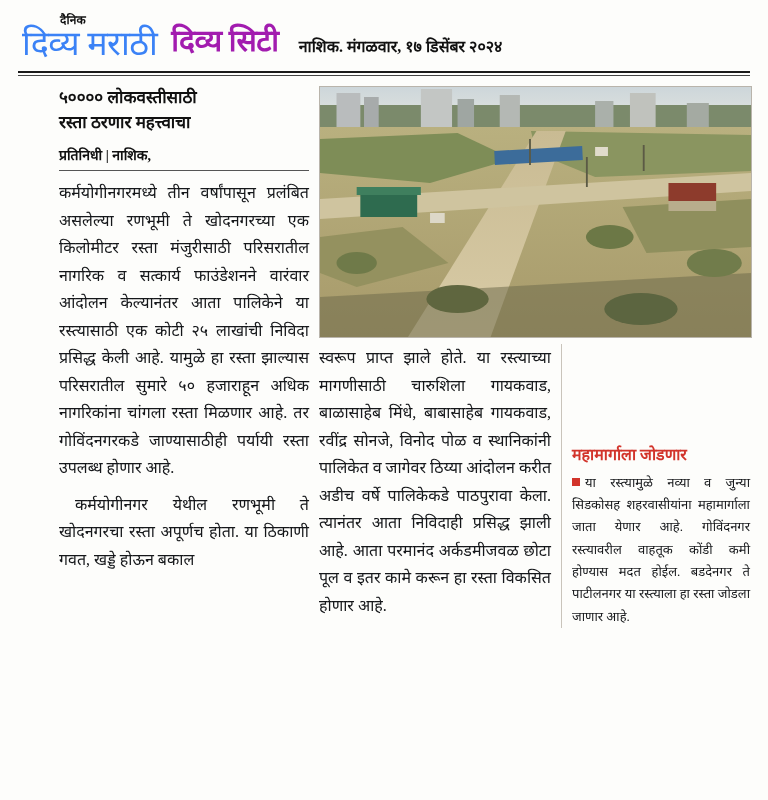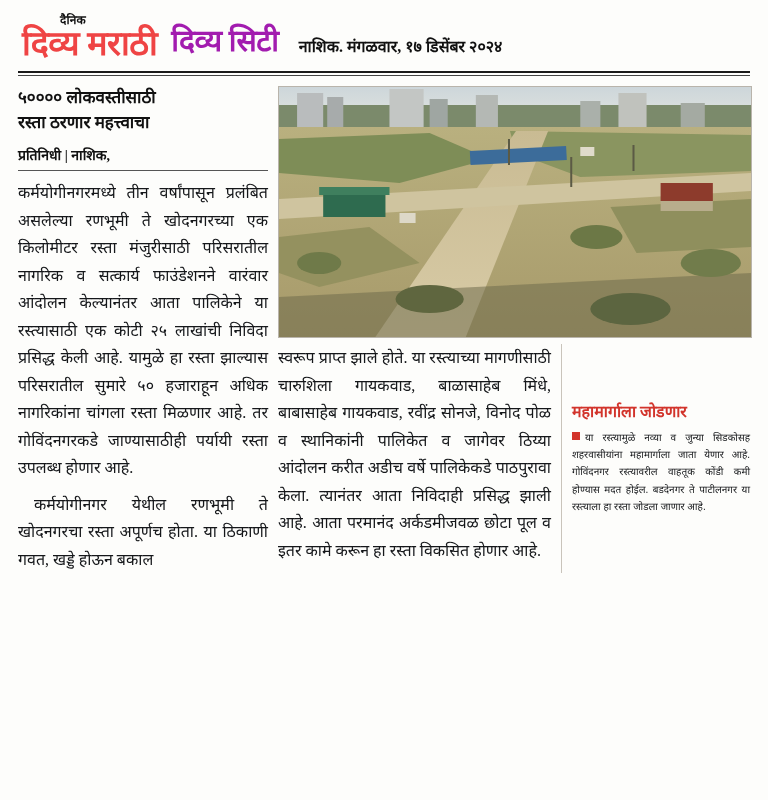--- a/index.html
+++ b/index.html
@@ -41,22 +41,22 @@
     font-size: 12px;
     font-weight: bold;
     color: #111;
     margin-left: 38px;
     margin-bottom: 1px;
     letter-spacing: 0.2px;
   }
   .logo-main {
     font-family: "Liberation Serif", serif;
     font-size: 34px;
-    font-weight: bold;
-    color: #ef4444;
+    font-weight: normal;
+    color: #3b82f6;
     letter-spacing: -0.5px;
   }
   .logo-city {
     font-family: "Liberation Serif", serif;
     font-size: 30px;
     font-weight: bold;
     color: #a21caf;
     letter-spacing: -0.5px;
     margin-bottom: 1px;
   }
@@ -90,20 +90,21 @@
     letter-spacing: -0.2px;
     padding: 2px 2px 8px 2px;
   }
   .headline .l2 { display: block; }
 
   
   .content {
     display: flex;
     gap: 10px;
     align-items: flex-start;
+    margin-left: 41px;
   }
   .col-left {
     width: 250px;
     flex: 0 0 250px;
   }
   .col-right {
     flex: 1 1 auto;
     display: flex;
     flex-direction: column;
     gap: 6px;
@@ -150,39 +151,39 @@
     overflow: hidden;
     border: 1px solid #b9b4ab;
     background: #9ba08c;
   }
   .photo svg { display: block; width: 100%; height: 100%; }
 
   
   .lower {
     display: flex;
     gap: 10px;
-    align-items: center;
+    align-items: flex-end;
   }
   .lower-col {
     flex: 1 1 0;
   }
   .lower-col.narrow {
     flex: 0 0 178px;
   }
   .side-head {
     font-family: "Liberation Serif", serif;
     font-size: 16px;
     font-weight: bold;
     color: #d2342b;
     margin: 0 0 6px 0;
     line-height: 1.3;
   }
   .bullet-para {
-    font-family: Liberation Sans, sans-serif;
-    font-size: 10px;
+    font-family: Liberation Serif, serif;
+    font-size: 13px;
     line-height: 1.72;
     text-align: justify;
     color: #15171a;
   }
   .sq {
     display: inline-block;
     width: 8px;
     height: 8px;
     background: #d2342b;
     margin-right: 5px;

